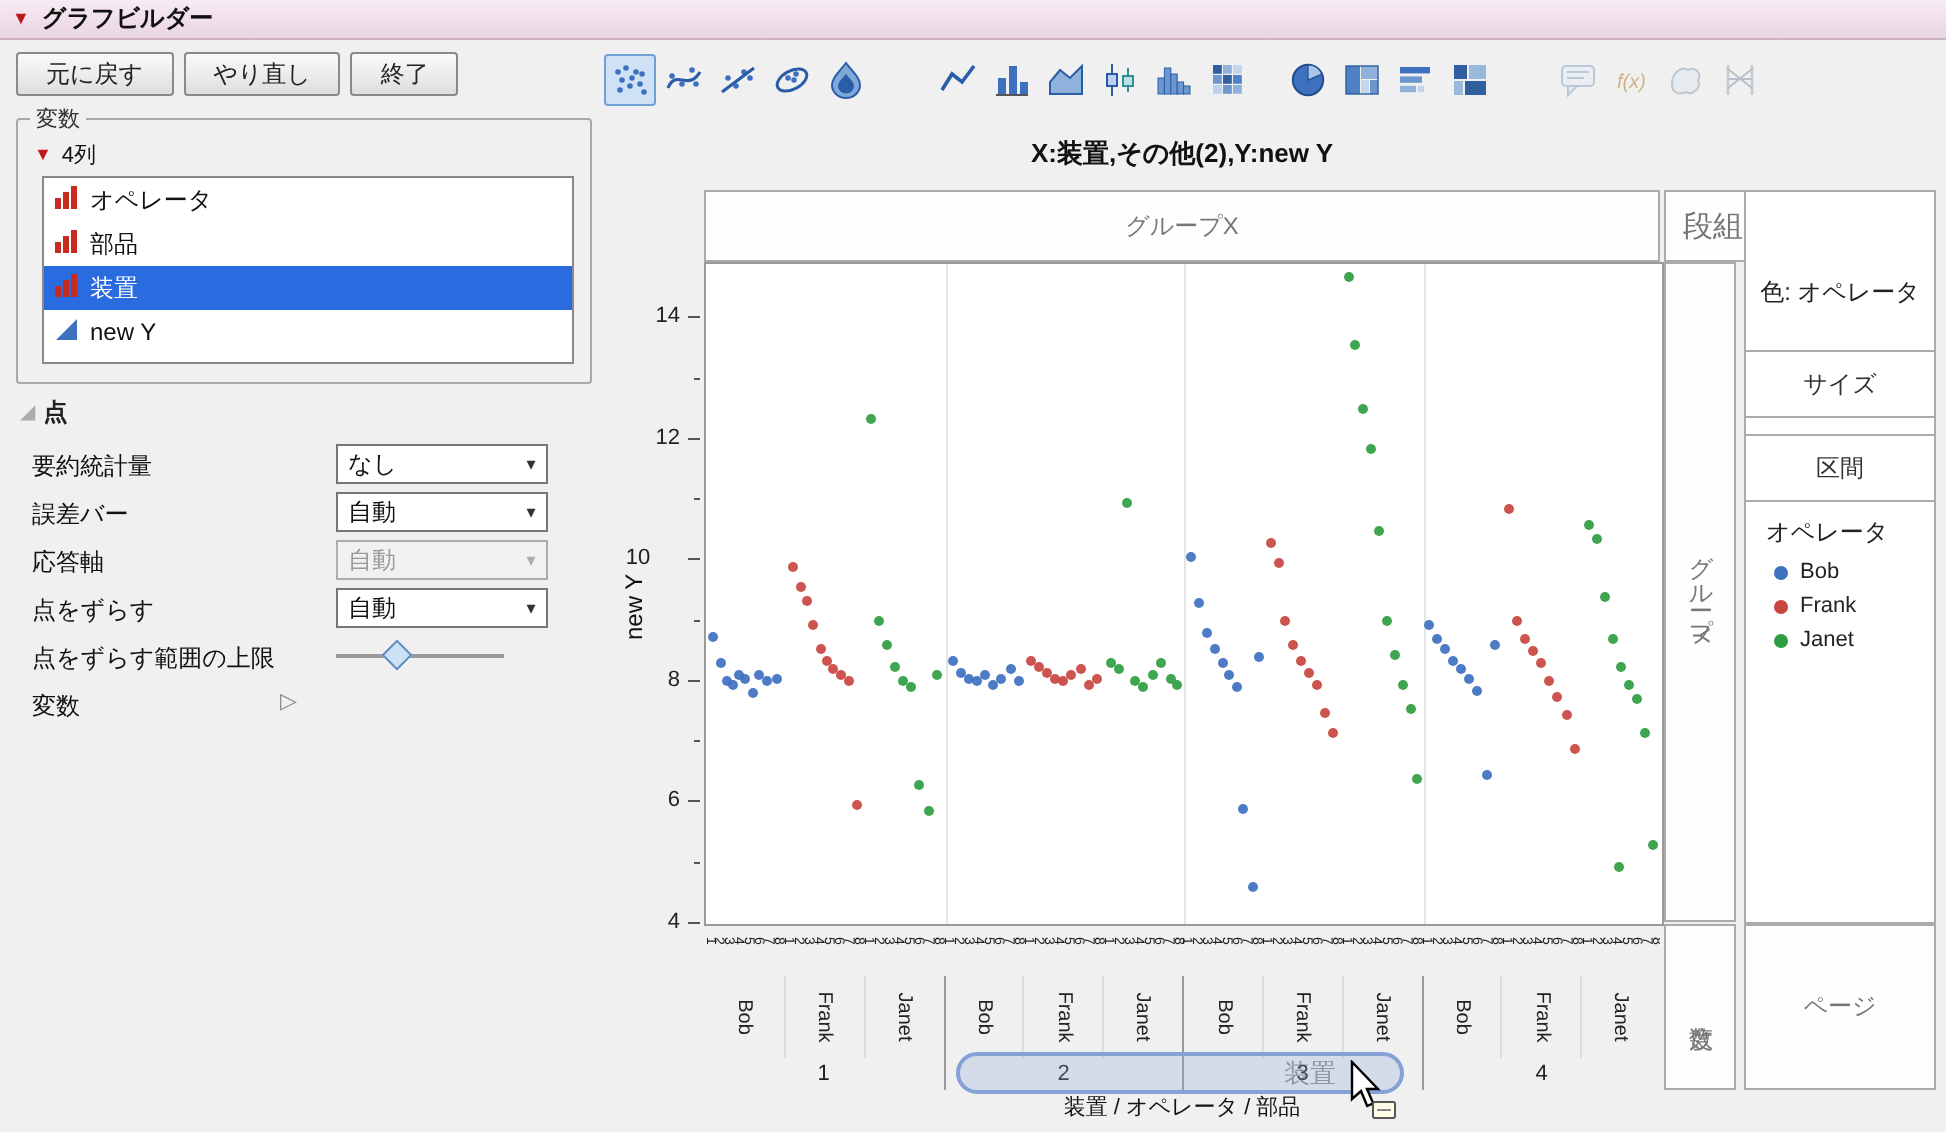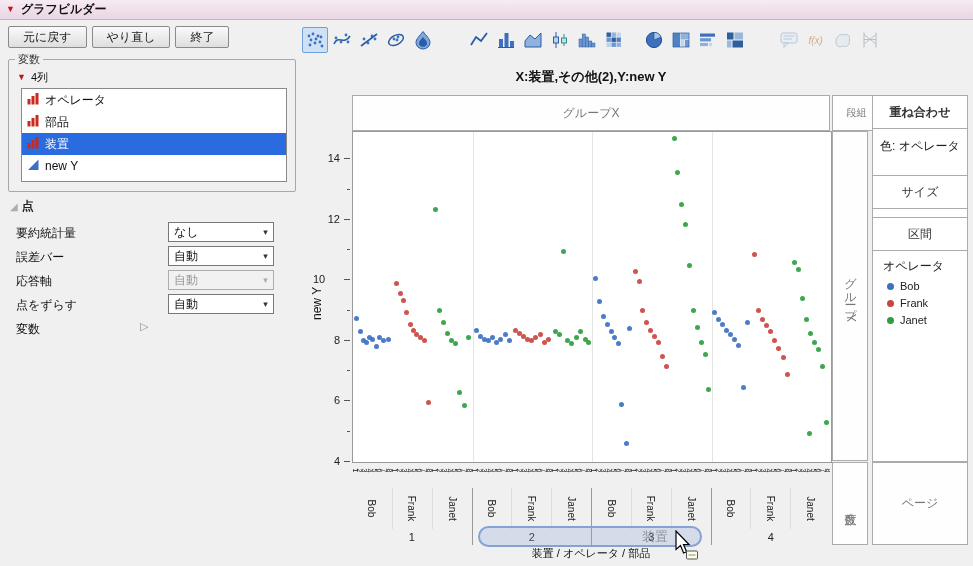--- a/index.html
+++ b/index.html
@@ -330,32 +330,39 @@
           </div>
         </div>
         <div class="prop-row">
           <span class="prop-label">点をずらす</span>
           <div class="combo">
             <span class="tx">自動</span>
             <span class="ar">▾</span>
           </div>
         </div>
         <div class="prop-row">
+          <span class="prop-label">点をずらす範囲の上限</span>
+          <div class="slider">
+            <div class="track"></div>
+            <div class="thumb" style="left: 30%;"></div>
+          </div>
+        </div>
+        <div class="prop-row">
           <span class="prop-label">変数</span>
           <span class="disc">▷</span>
         </div>
       </div>
   </div>
 
   <div id="graph-title">X:装置,その他(2),Y:new Y</div>
 
   <div class="zone" style="left:352px;top:95px;width:478px;height:36px;">
     <span>グループX</span>
   </div>
-  <div class="zone" style="left:832px;top:95px;width:49px;height:36px;font-size:10px;">
+  <div class="zone" style="left:832px;top:95px;width:49px;height:36px;font-size:15px;">
     <span>段組</span>
   </div>
   <div class="zone" style="left:832px;top:131px;width:36px;height:330px;">
     <span class="v">グループY</span>
   </div>
   <div class="zone" style="left:832px;top:462px;width:36px;height:83px;">
     <span class="v">度数</span>
   </div>
   <div class="zone" style="left:872px;top:462px;width:96px;height:83px;">
     <span>ページ</span>
@@ -637,23 +644,20 @@
     </div>
   <div id="dev-row">
       <div class="dvc" style="left: 0px; width: 119.5px;">1</div>
       <div class="dvc" style="left: 119.5px; width: 119.5px; border-left: 1px solid rgb(153, 153, 153);">2</div>
       <div class="dvc" style="left: 239px; width: 119.5px; border-left: 1px solid rgb(153, 153, 153);">3</div>
       <div class="dvc" style="left: 358.5px; width: 119.5px; border-left: 1px solid rgb(153, 153, 153);">4</div>
     </div>
   <div id="x-axis-title">装置 / オペレータ / 部品</div>
 
   <div id="right-strip">
-    <div class="strip-box bold" style="top:-1px;height:34px;">
-      <span>重ね合わせ</span>
-    </div>
     <div id="color-label">色: オペレータ</div>
     <div class="strip-box" style="top:79px;height:34px;">
       <span>サイズ</span>
     </div>
     <div class="strip-box" style="top:121px;height:34px;">
       <span>区間</span>
     </div>
     <div id="legend-title">オペレータ</div>
     <div id="legend-items">
         <div class="leg-item" style="top: 184px;">

